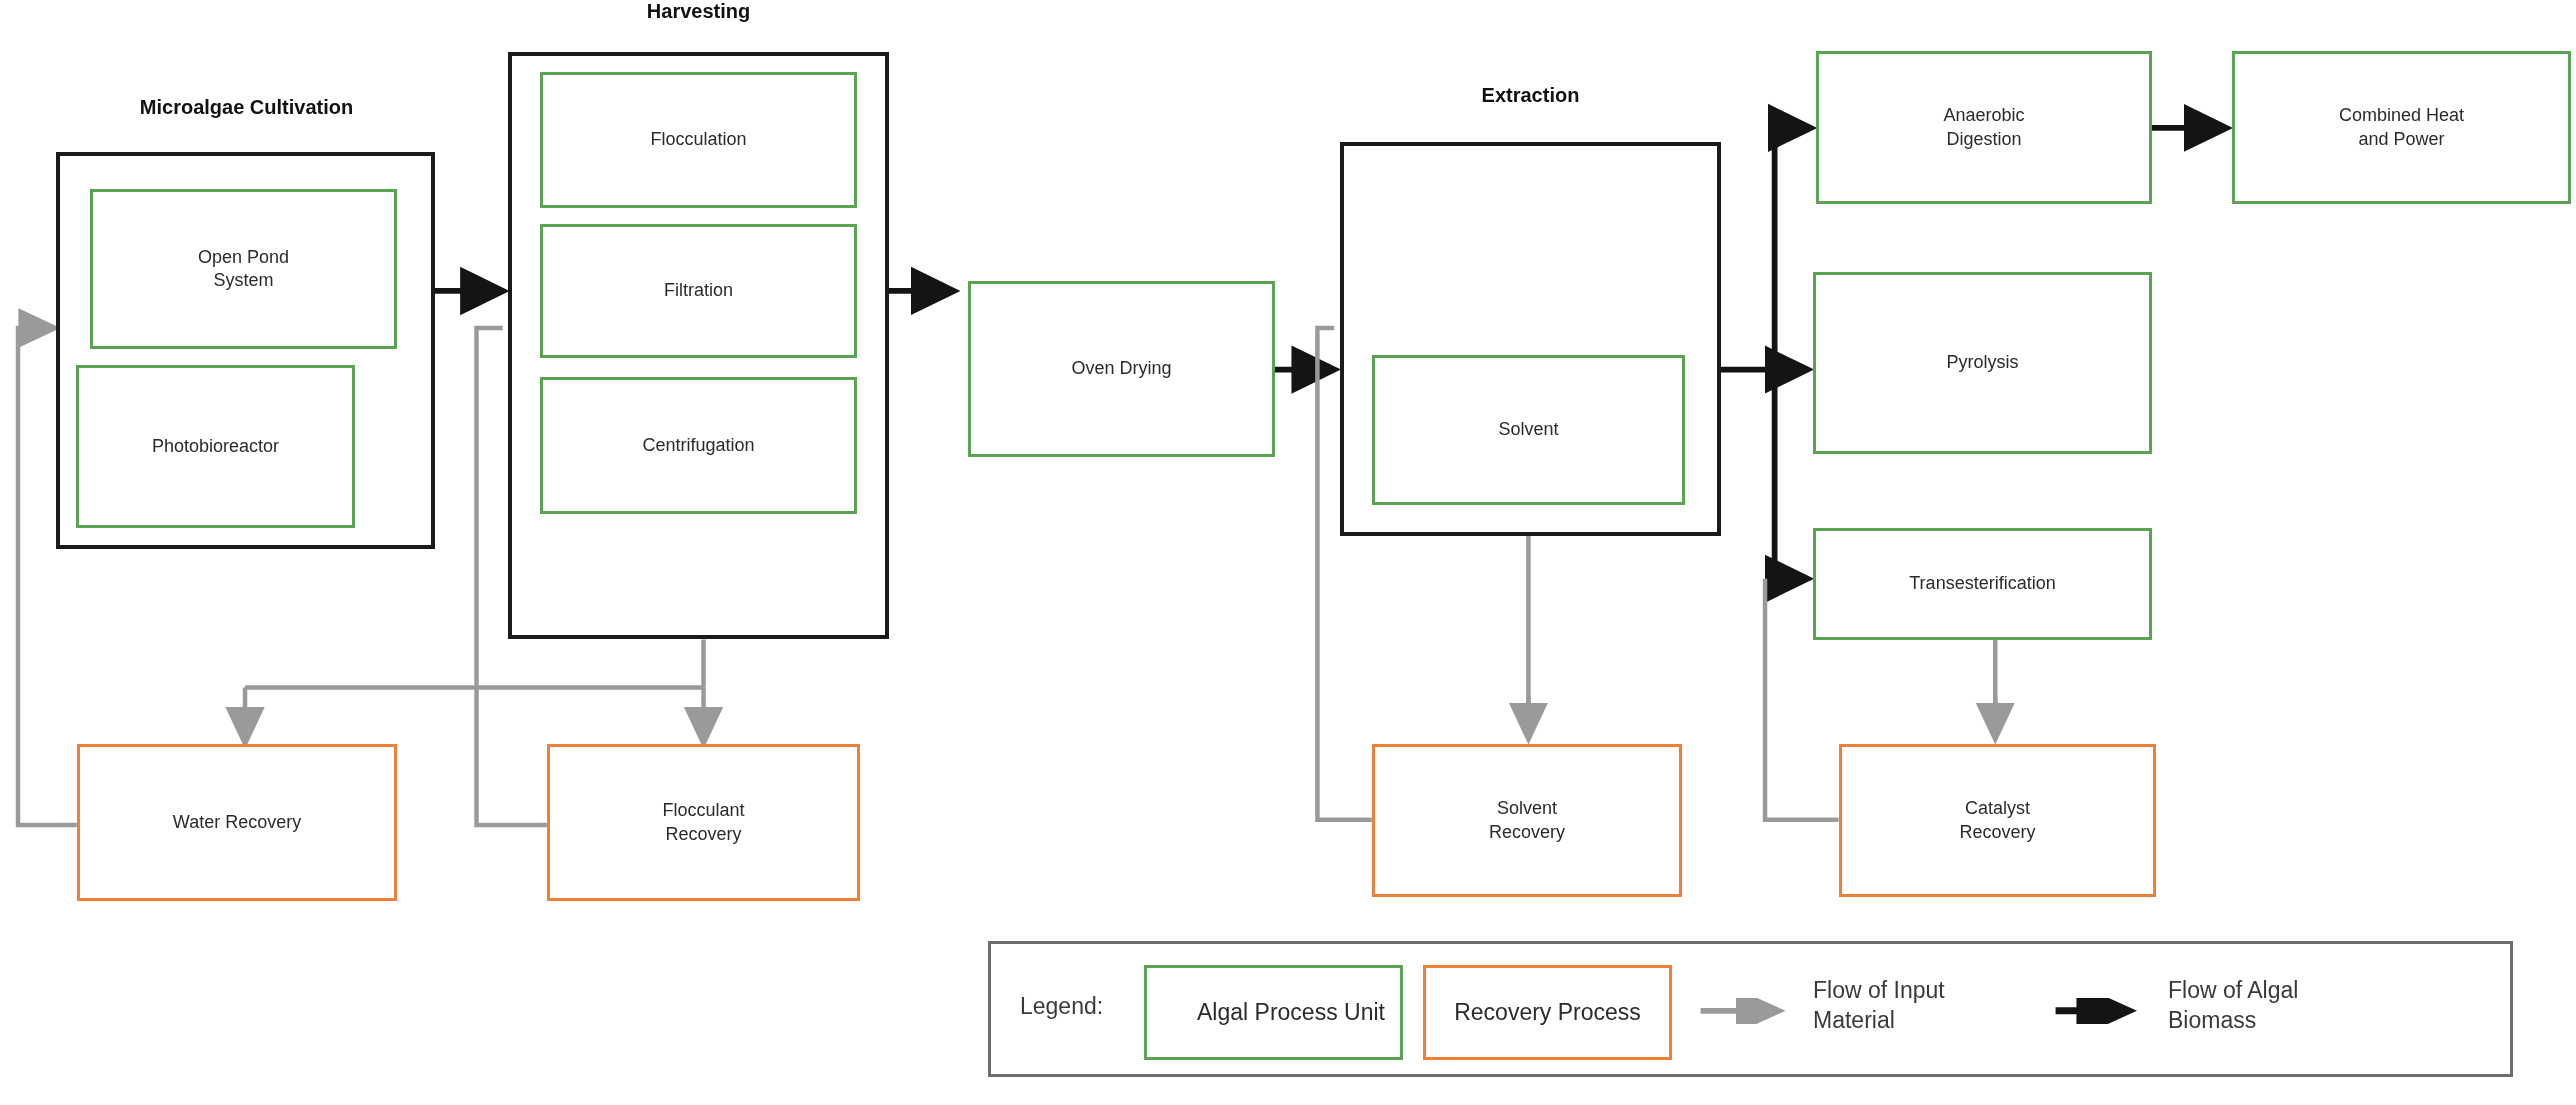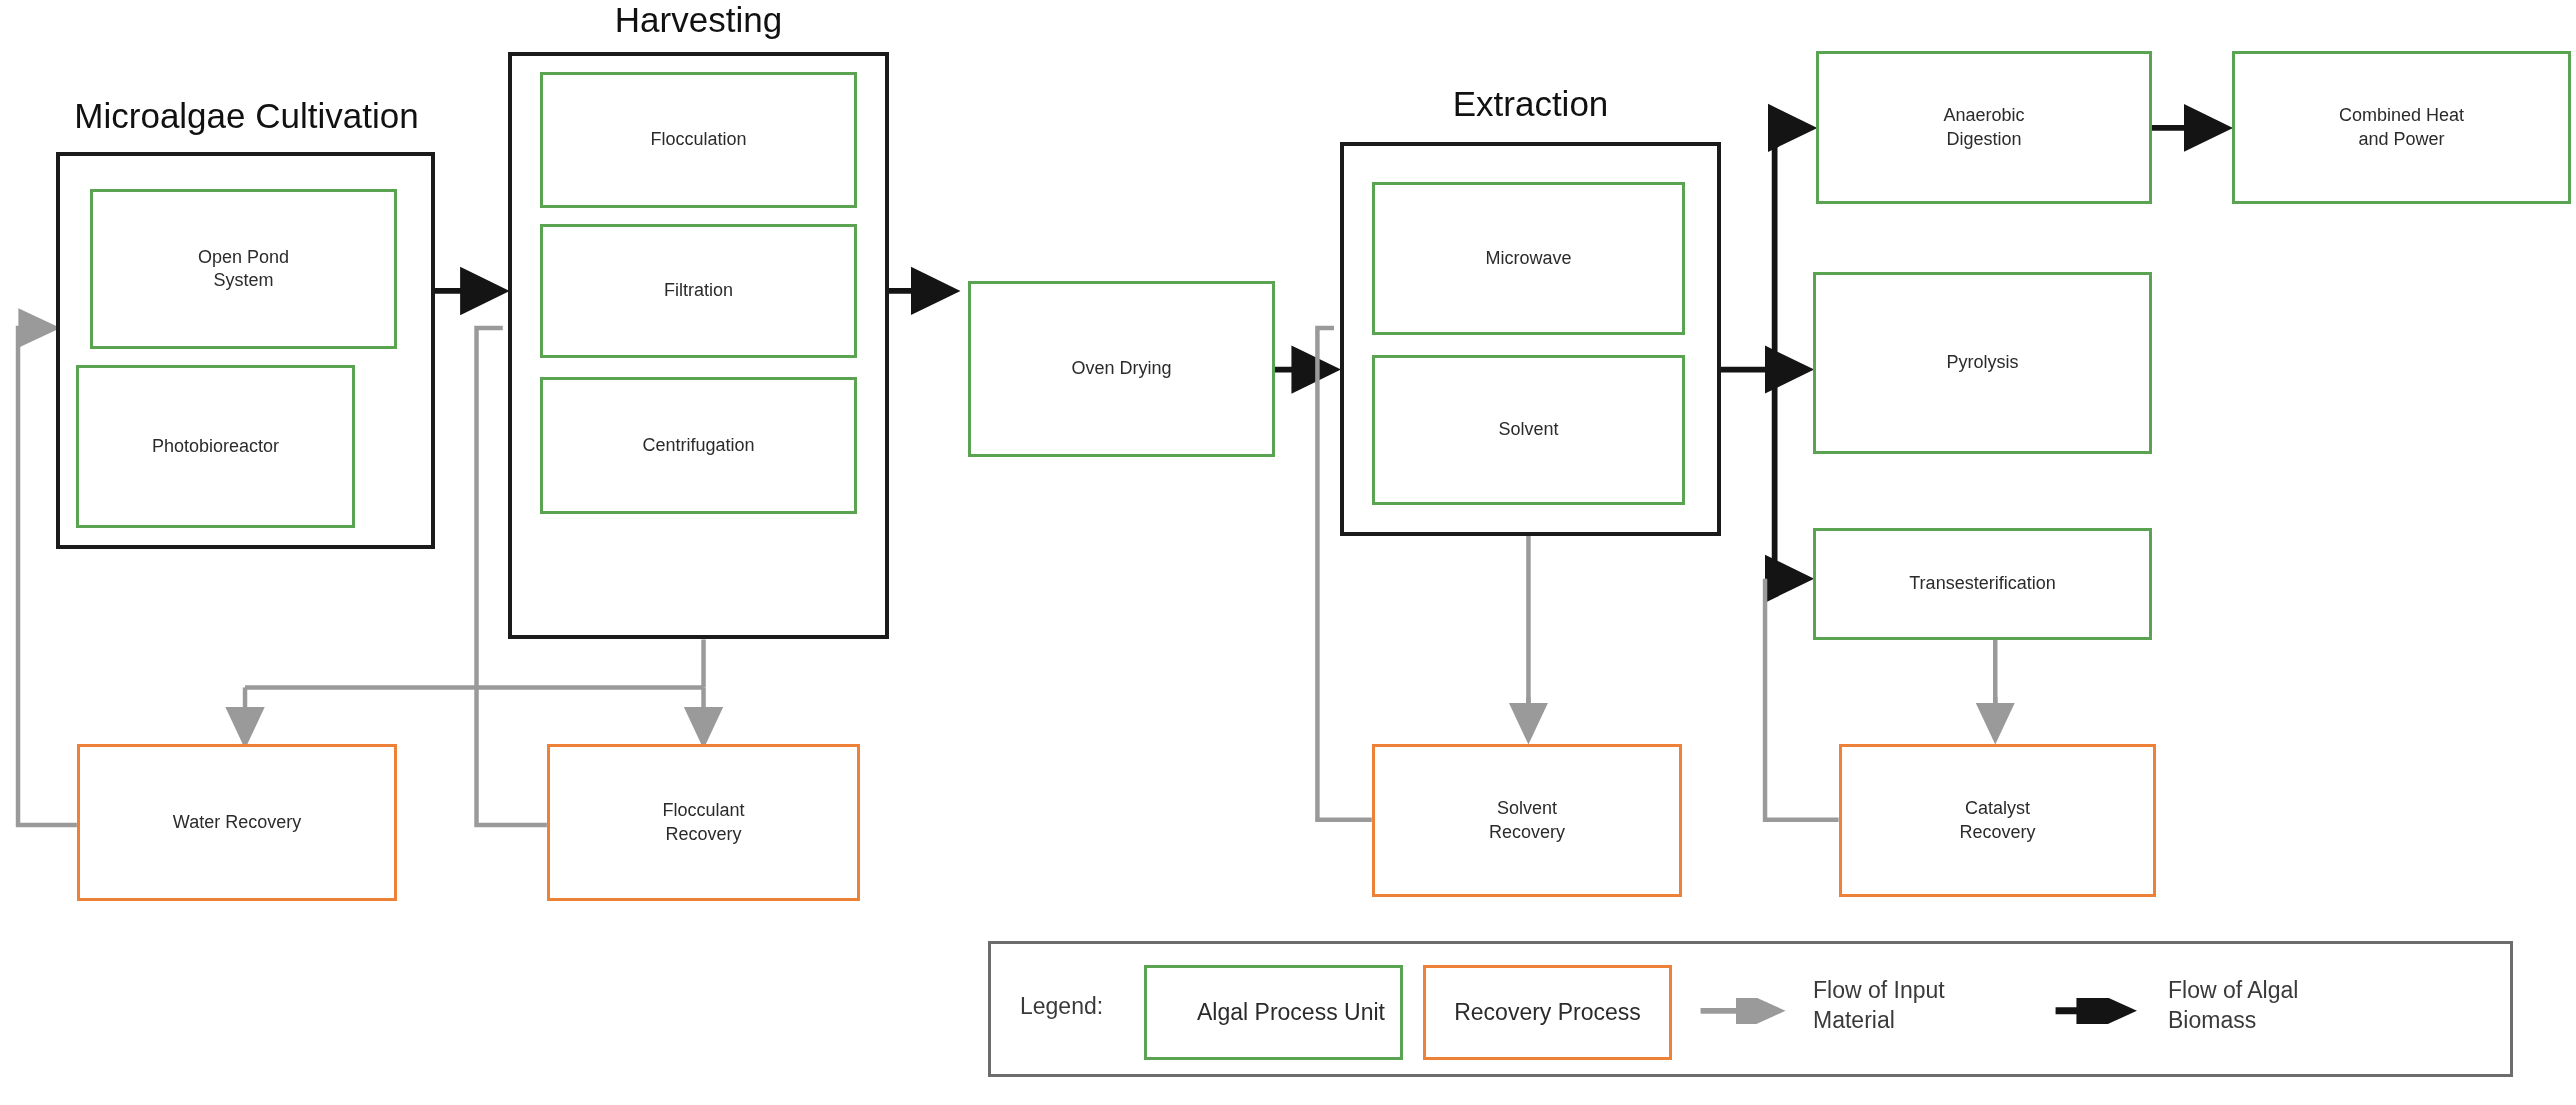--- a/index.html
+++ b/index.html
@@ -4,21 +4,21 @@
 <style>
   html,body{margin:0;padding:0;background:#ffffff;}
   body{font-family:"Liberation Sans", sans-serif;}
   #stage{position:relative;width:2576px;height:1105px;background:#ffffff;overflow:hidden;}
   svg.layer{position:absolute;left:0;top:0;width:2576px;height:1105px;}
   .node{position:absolute;box-sizing:border-box;display:flex;align-items:center;justify-content:center;text-align:center;}
   .grp{border:4.5px solid #1b1b1b;background:#ffffff;}
   .green{border:3.8px solid #5aa451;background:#ffffff;}
   .orange{border:3.8px solid #ed8137;background:#ffffff;}
   .label{color:#2b2b2b;font-size:18px;line-height:1.28;font-weight:400;padding:0 6.4px;}
-  .grptitle{position:absolute;color:#111111;font-size:35px;font-weight:400;text-align:center;white-space:nowrap;}
+  .grptitle{position:absolute;color:#111111;font-size:20px;font-weight:700;text-align:center;white-space:nowrap;}
   .legendbox{position:absolute;box-sizing:border-box;border:3.2px solid #6d6d6d;background:#ffffff;}
   .lgtext{position:absolute;color:#3a3a3a;font-size:23px;line-height:1.3;}
   .lgchip{position:absolute;box-sizing:border-box;display:flex;align-items:center;justify-content:center;background:#ffffff;}
   .lgchip span{font-size:23px;color:#2b2b2b;}
 </style>
 </head>
 <body>
 
 <div id="stage">
 
@@ -96,23 +96,20 @@
   <div class="node green" style="left:540px;top:224px;width:317px;height:134px;">
     <div class="label" style="white-space:pre-line;">Filtration</div>
   </div>
 
   <div class="node green" style="left:959px;top:281px;width:307px;height:176px;margin-left:9px;">
     <div class="label" style="white-space:pre-line;">Oven Drying</div>
   </div>
 
   <div class="grptitle" style="left:1340px;top:84px;width:381px;">Extraction</div>
   <div class="node grp" style="left:1340px;top:142px;width:381px;height:394px;"></div>
-  <div class="node green" style="left:1372px;top:182px;width:313px;height:153px;">
-    <div class="label" style="white-space:pre-line;">Microwave</div>
-  </div>
   <div class="node green" style="left:1372px;top:355px;width:313px;height:150px;">
     <div class="label" style="white-space:pre-line;">Solvent</div>
   </div>
 
   <div class="node green" style="left:1816px;top:51px;width:336px;height:153px;">
     <div class="label" style="white-space:pre-line;">Anaerobic
 Digestion</div>
   </div>
   <div class="node green" style="left:2232px;top:51px;width:339px;height:153px;">
     <div class="label" style="white-space:pre-line;">Combined Heat

